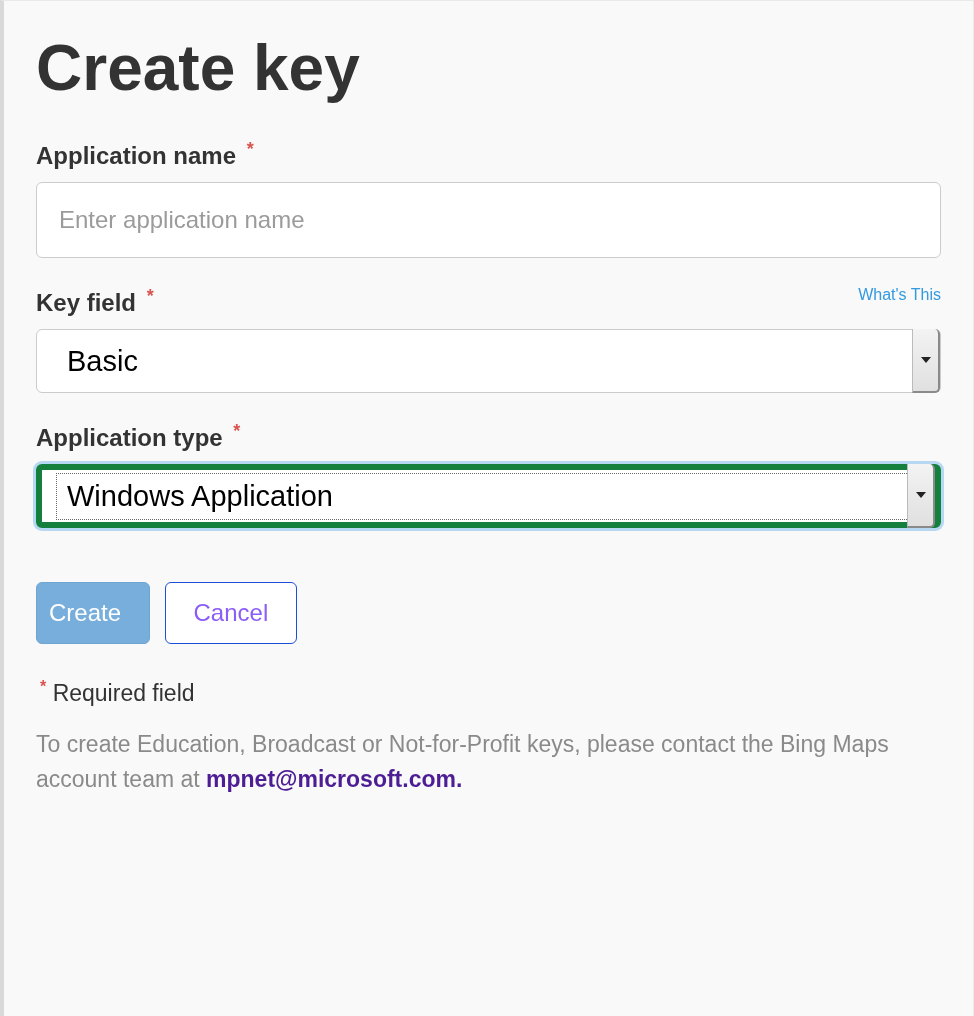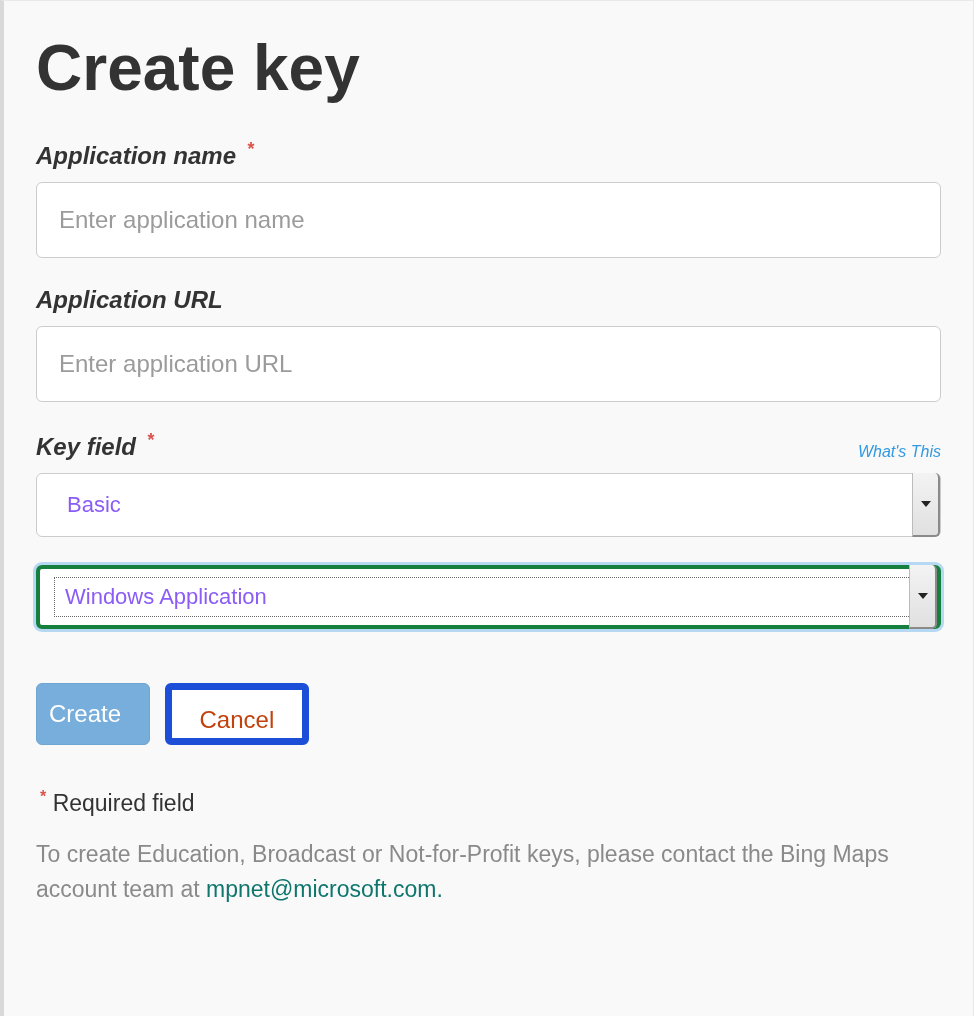--- a/index.html
+++ b/index.html
@@ -24,23 +24,21 @@
       font-size: 64px;
       font-weight: 700;
       margin: 0 0 34px 0;
       color: #333;
       letter-spacing: 0px;
     }
     .field { margin-bottom: 28px; }
     .label-row {
       display: flex;
       justify-content: space-between;
-      align-items: flex-end;
       margin-bottom: 12px;
-      font-style: italic;
     }
     label.field-label {
       font-size: 24px;
       font-weight: 700;
       color: #333;
       display: inline-block;
     }
     .req {
       color: #d9534f;
       font-size: 18px;
@@ -71,22 +69,22 @@
       height: 64px;
       background: #fff;
       border: 1px solid #ccc;
       border-radius: 6px;
       display: flex;
       align-items: center;
     }
     .select-value {
       flex: 1;
       padding: 0 30px;
-      font-size: 22px;
-      color: #8b5cf6;
+      font-size: 29px;
+      color: #000000;
     }
     .select-arrow-box {
       width: 28px;
       height: 64px;
       background: linear-gradient(#f3f3f3, #e0e0e0);
       border-left: 1px solid #bbb;
       border-bottom: 2px solid #8a8a8a;
       border-right: 2px solid #8a8a8a;
       border-top-right-radius: 5px;
       border-bottom-right-radius: 5px;
@@ -95,21 +93,21 @@
       justify-content: center;
     }
     .caret-down {
       width: 0; height: 0;
       border-left: 5px solid transparent;
       border-right: 5px solid transparent;
       border-top: 6px solid #222;
     }
 
     .select-wrap.focused {
-      border: 4px solid #15803d;
+      border: 6px solid #15803d;
       box-shadow: 0 0 0 3px rgba(102,175,233,.45);
       justify-content: center;
     }
     .select-wrap.focused .select-value-inner {
       border: 1px dotted #666;
       padding: 6px 10px;
       margin-left: 14px;
       display: inline-block;
       width: calc(100% - 10px);
     }
@@ -127,78 +125,78 @@
       margin-right: 10px;
     }
     .btn-primary {
       background: #77aedb;
       color: #fff;
       border: 1px solid #6fa5d1;
       padding-left: 12px;
     }
     .btn-default {
       background: #fff;
-      color: #c2410c;
-      border: 7px solid #1d4ed8;
+      color: #8b5cf6;
+      border: 1px solid #1d4ed8;
     }
 
     .required-note {
-      margin-top: 43px;
+      margin-top: 34px;
       font-size: 23px;
       color: #333;
     }
     .required-note .req { font-size: 16px; }
     .foot-note {
       margin-top: 20px;
       font-size: 23px;
       color: #8a8a8a;
       line-height: 1.55;
     }
-    .foot-note a { color: #0f766e; text-decoration: none; }
+    .foot-note a { color: #4c1d95; text-decoration: none; font-weight: bold; }
   </style>
 </head>
 <body>
 
 <div class="page">
   <h1 class="page-title">Create key</h1>
 
   <div class="field">
     <div class="label-row">
       <label class="field-label">
         <span>Application name</span>
         <span class="req">*</span>
       </label>
     </div>
     <input type="text" class="text-input" placeholder="Enter application name" style="">
   </div>
 
-  <div class="field">
-    <div class="label-row">
-      <label class="field-label">Application URL</label>
-    </div>
-    <input type="text" class="text-input" placeholder="Enter application URL" style="">
-  </div>
 
   <div class="field">
     <div class="label-row">
       <label class="field-label">
         <span>Key field</span>
         <span class="req">*</span>
       </label>
       <a href="#" class="help-link">What's This</a>
     </div>
     <div class="select-wrap">
       <div class="select-value">Basic</div>
       <div class="select-arrow-box">
         <div class="caret-down"></div>
       </div>
     </div>
   </div>
 
   <div class="field">
+    <div class="label-row">
+      <label class="field-label">
+        <span>Application type</span>
+        <span class="req">*</span>
+      </label>
+    </div>
     <div class="select-wrap focused">
       <div class="select-value" style="padding:0;">
         <span class="select-value-inner">Windows Application</span>
       </div>
       <div class="select-arrow-box">
         <div class="caret-down"></div>
       </div>
     </div>
   </div>
 

